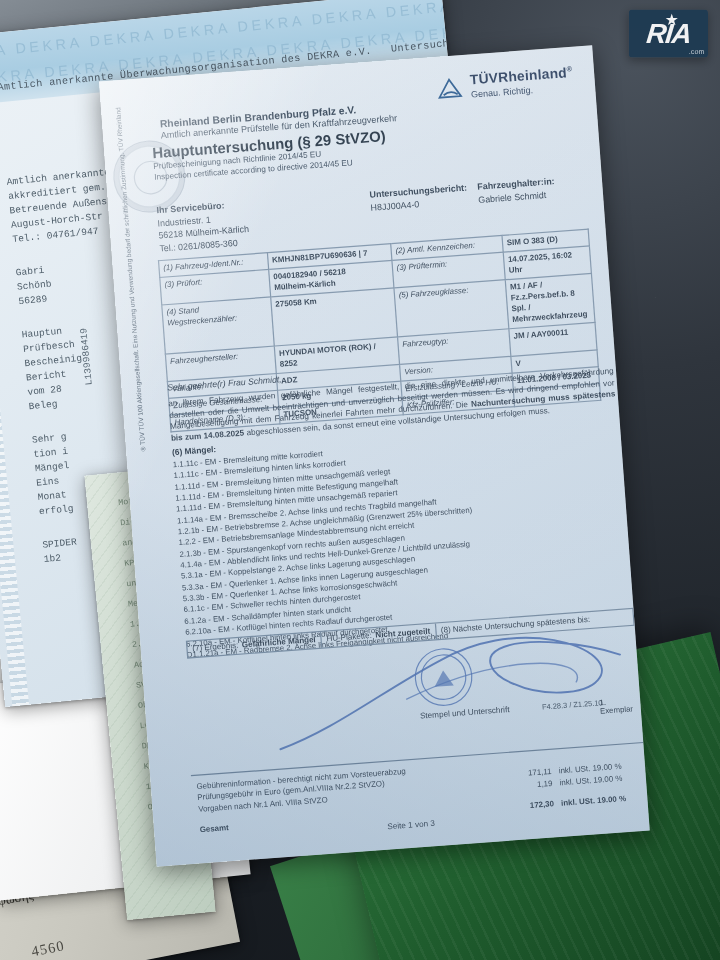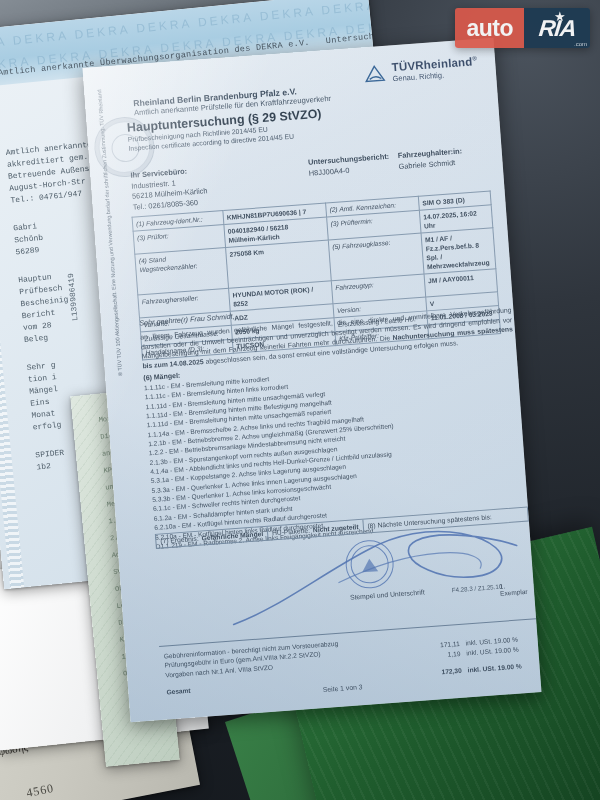--- a/index.html
+++ b/index.html
@@ -566,21 +566,20 @@
       </div>
 
       <div class="pageno">Seite 1 von 3</div>
       <div class="tuv-side">® TÜV TÜV 100 Aktiengesellschaft. Eine Nutzung und Verwendung bedarf der schriftlichen Zustimmung.  TÜV Rheinland</div>
 
     </div>
     <div class="tuv-gloss"></div>
   </div>
 
   <div class="ria">
-    <div class="auto">auto</div>
     <div class="rightbox">
       <span class="star">★</span>
       <span class="rialabel">RIA</span>
       <span class="dotcom">.com</span>
     </div>
   </div>
 
 </div>
 
 </body></html>

